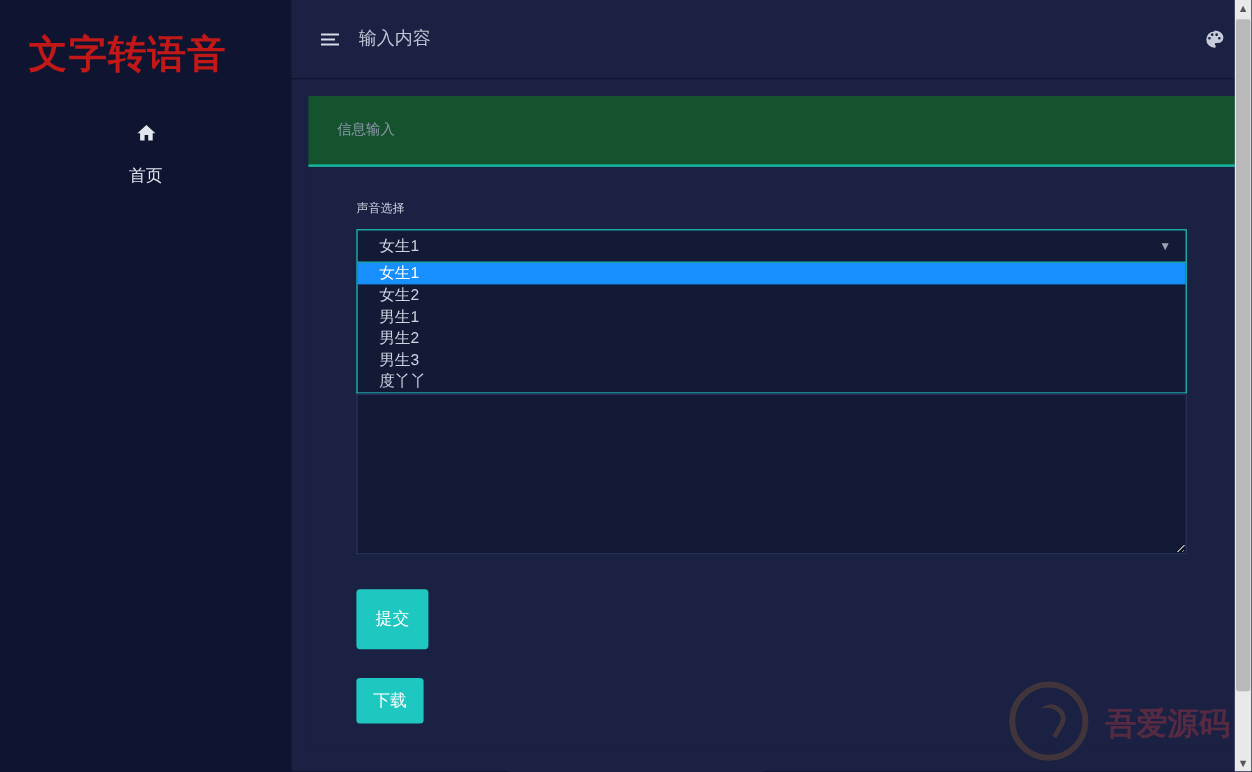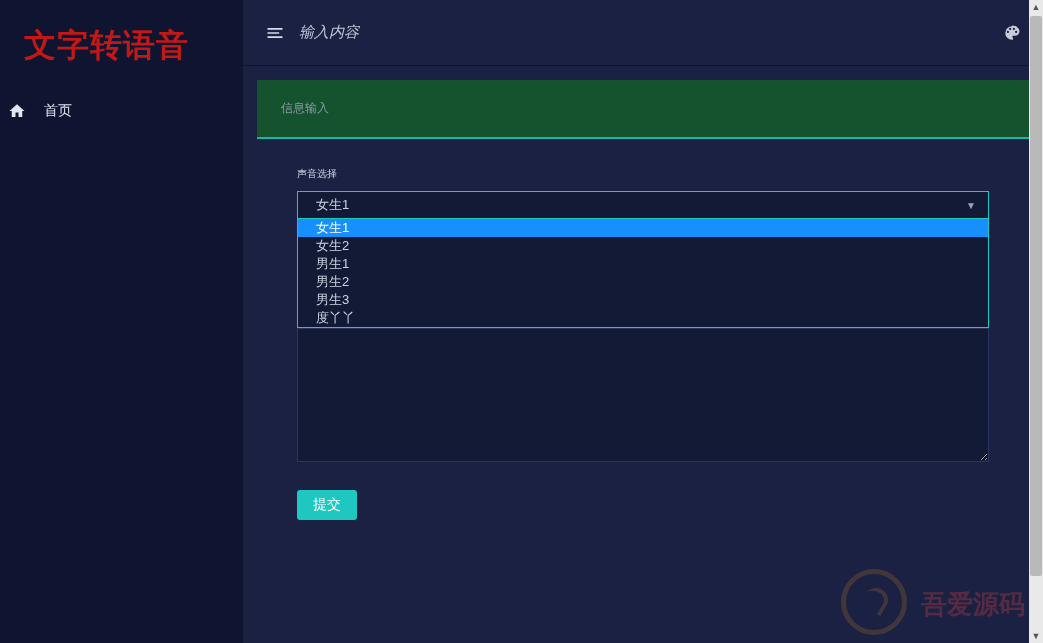--- a/index.html
+++ b/index.html
@@ -24,45 +24,46 @@
     font-size: 32px;
     font-weight: 900;
     color: #c21818;
     font-family: "SimHei","Microsoft YaHei",sans-serif;
     letter-spacing: 1px;
   }
   .nav-item {
     display: flex;
     align-items: center;
     gap: 18px;
-    padding: 14px 8px;
+    padding: 14px 34px;
     color: #e2e6f0;
     font-size: 14px;
     cursor: pointer;
+    flex-direction: column;
   }
   .nav-item svg { width: 18px; height: 18px; fill: #e2e6f0; }
 
   
   .main {
     flex: 1;
     display: flex;
     flex-direction: column;
     background: #1a2142;
     position: relative;
   }
   .topbar {
     height: 66px;
     display: flex;
     align-items: center;
     padding: 0 22px;
     background: #1a2142;
     border-bottom: 1px solid #0f1530;
   }
   .menu-toggle { width: 20px; height: 20px; fill: #d7dbe8; cursor: pointer; }
-  .topbar-title { margin-left: 14px; font-size: 15px; color: #bfc6d6; font-style: italic; }
+  .topbar-title { margin-left: 14px; font-size: 15px; color: #bfc6d6; }
   .topbar-spacer { flex: 1; }
   .palette-icon { width: 18px; height: 18px; fill: #c7ccd8; cursor: pointer; }
 
   
   .card {
     margin: 14px 14px 0 14px;
     background: #1a2142;
     border-radius: 2px;
   }
   .card-header {
@@ -119,21 +120,21 @@
     padding: 6px;
     font-size: 13px;
   }
 
   
   .btn {
     display: inline-block;
     background: #1fc7c1;
     color: #fff;
     border: none;
-    padding: 6px 16px;
+    padding: 16px 16px;
     font-size: 14px;
     border-radius: 3px;
     cursor: pointer;
     margin-top: 24px;
     font-family: inherit;
   }
   .btn.small { padding: 10px 14px; }
 
   
   .scrollbar {
@@ -237,20 +238,23 @@
           <div class="dropdown-item">男生2</div>
           <div class="dropdown-item">男生3</div>
           <div class="dropdown-item">度丫丫</div>
         </div>
 
         <textarea class="textarea" value="" style=""></textarea>
 
         <div>
           <button class="btn">提交</button>
         </div>
+        <div>
+          <button class="btn small">下载</button>
+        </div>
       </div>
     </div>
 
     <div class="scrollbar">
       <div class="scrollbar-arrow up">▲</div>
       <div class="scrollbar-thumb"></div>
       <div class="scrollbar-arrow down">▼</div>
     </div>
 
     <div class="watermark">

